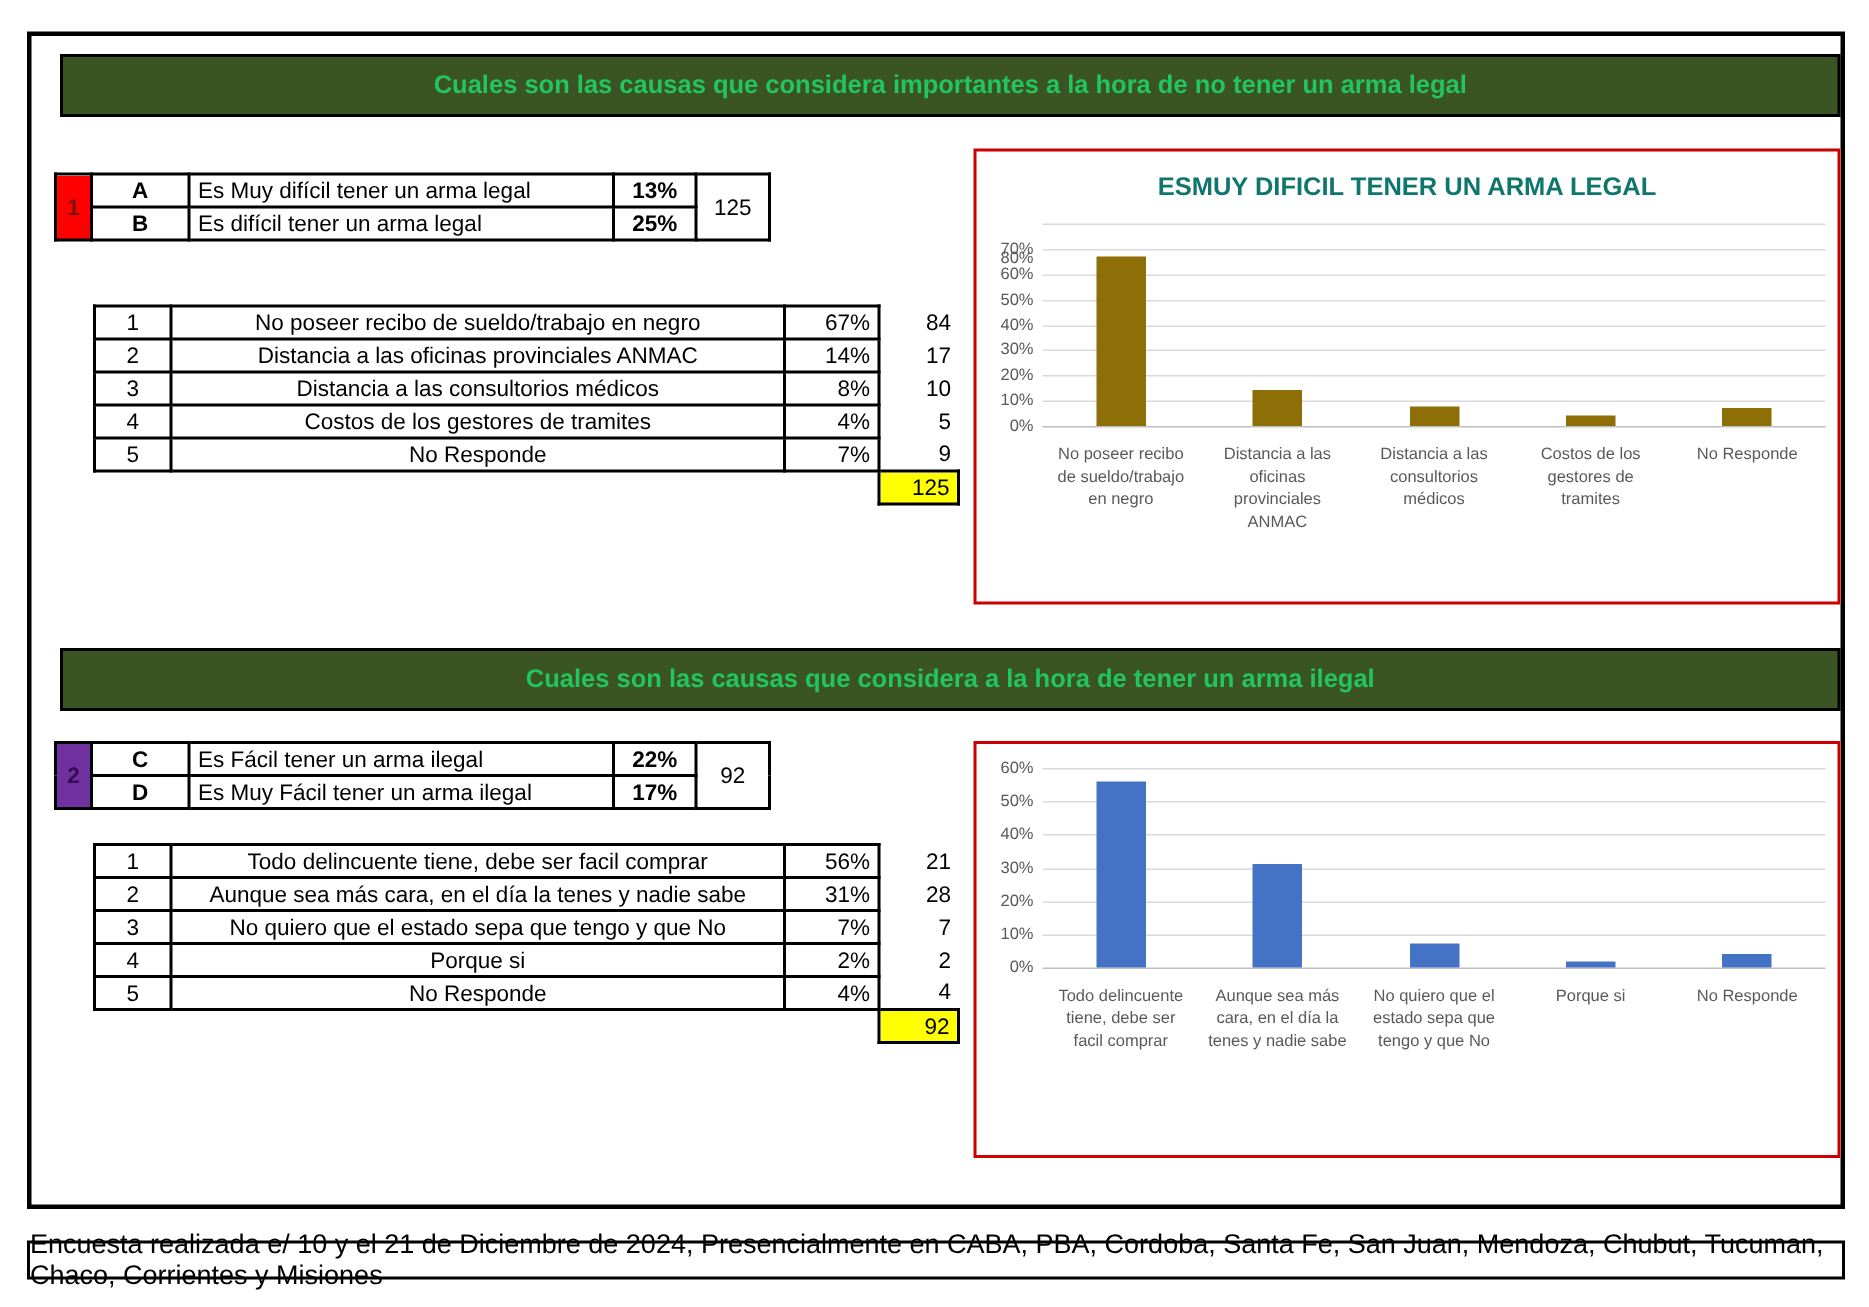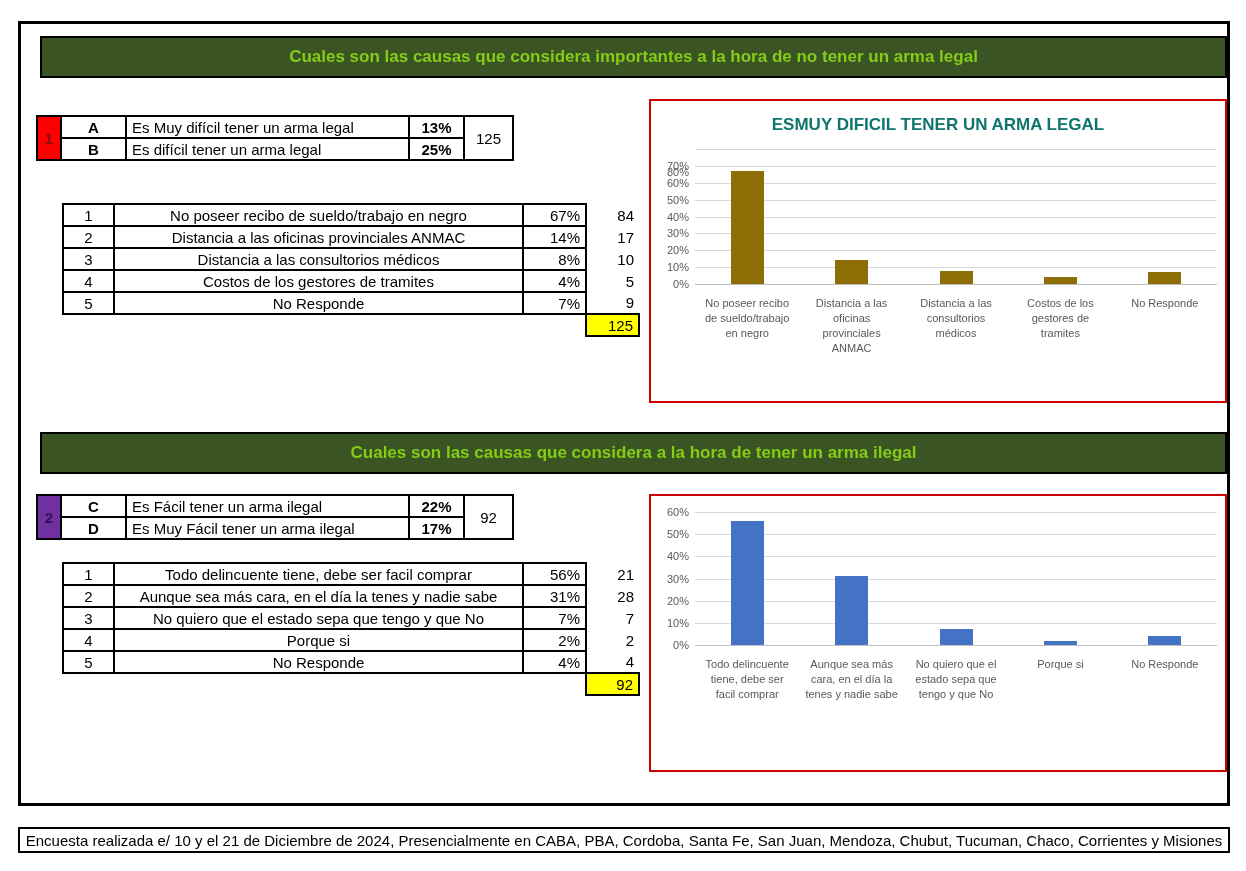--- a/index.html
+++ b/index.html
@@ -2,21 +2,21 @@
 <html><head>
 <meta charset="utf-8">
 <style>
   * { box-sizing: border-box; margin: 0; padding: 0; }
   body { background: #fff; font-family: "Liberation Sans", sans-serif; }
   .page { position: relative; width: 1246px; height: 871px; background: #fff; overflow: hidden; }
 
   .main { position: absolute; left: 18px; top: 21px; width: 1212px; height: 785px; border: 3px solid #000; background: #fff; }
 
   .band { position: absolute; left: 19px; width: 1187px; height: 42px; border: 2px solid #000;
-          background: #3A5423; color: #84cc16; font-weight: bold; font-size: 17px;
+          background: #3A5423; color: #22c55e; font-weight: bold; font-size: 17px;
           display: flex; align-items: center; justify-content: center; }
   .band1 { top: 12px; }
   .band2 { top: 408px; }
 
   table { border-collapse: collapse; table-layout: fixed; }
   td { font-size: 15px; height: 22px; overflow: hidden; white-space: nowrap; }
 
   .sum { position: absolute; }
   .sum1 { left: 15px; top: 91px; }
   .sum2 { left: 15px; top: 470px; }
@@ -53,21 +53,21 @@
   .plot { position: relative; flex: 1; margin-right: 8px; }
   .gridline { position: absolute; left: 0; right: 0; height: 1px; background: #D9D9D9; }
   .gridline.baseline { background: #BFBFBF; }
   .bars { position: absolute; left: 0; right: 0; top: 0; bottom: 0; display: flex; align-items: flex-end; }
   .bar-col { flex: 1; display: flex; justify-content: center; align-items: flex-end; }
   .bar { width: 33px; }
   .xlabels { display: flex; margin-left: 44px; margin-right: 8px; margin-top: 12px; }
   .xlabel { flex: 1; text-align: center; font-size: 11px; color: #595959; line-height: 1.35; padding: 0 5px; white-space: normal; }
 
   .footer { position: absolute; left: 18px; top: 827px; width: 1212px; height: 26px; border: 2px solid #000;
-            display: flex; align-items: center; justify-content: center; font-size: 15px; background: #fff; }
+            display: flex; align-items: center; justify-content: center; font-size: 18px; background: #fff; }
 </style>
 </head>
 <body>
 
 <div class="page">
   <div class="main">
 
     <div class="band band1">
       <span>Cuales son las causas que considera importantes a la hora de no tener un arma legal</span>
     </div>

